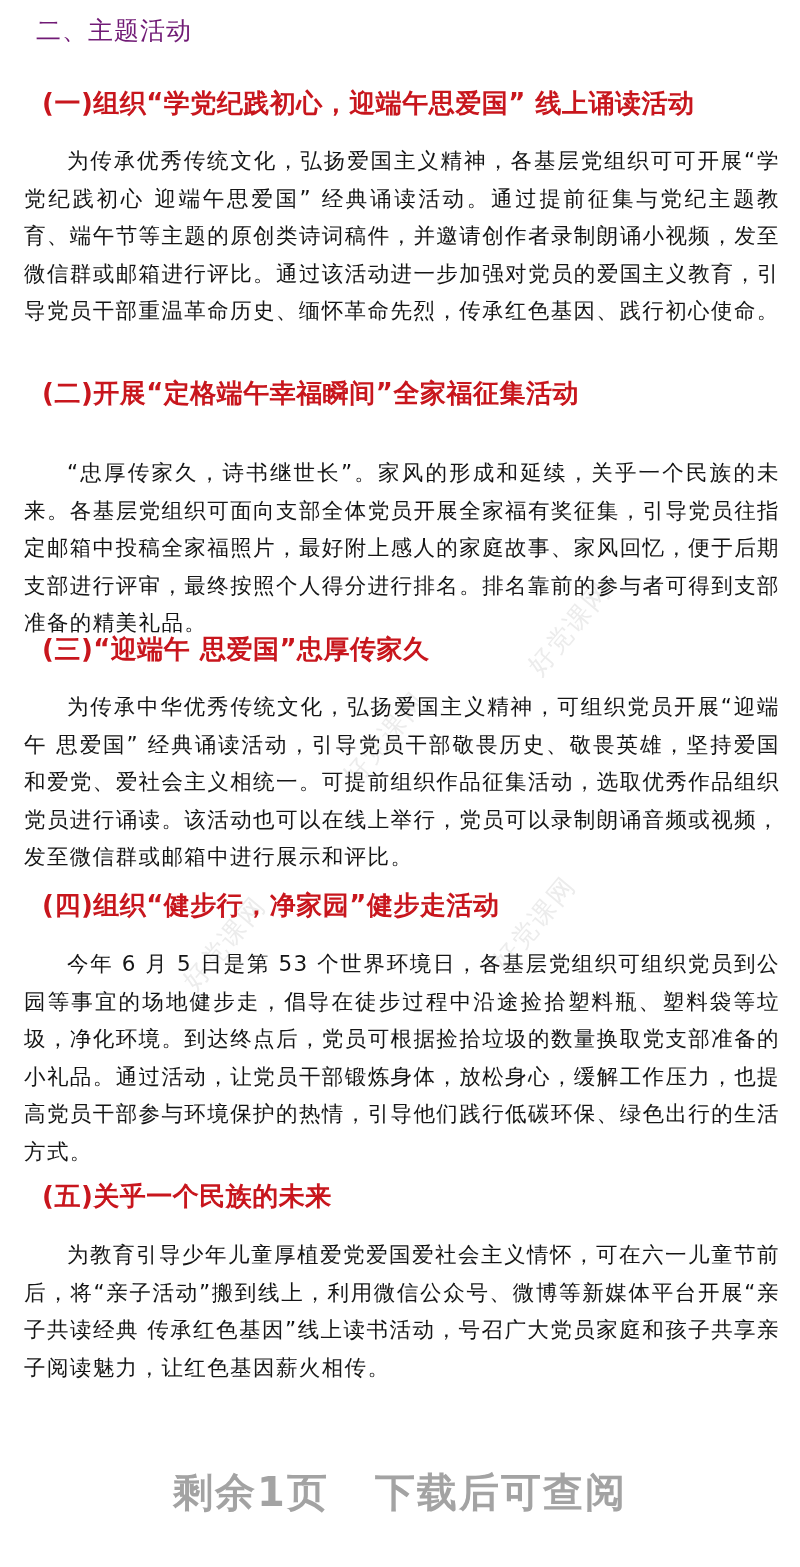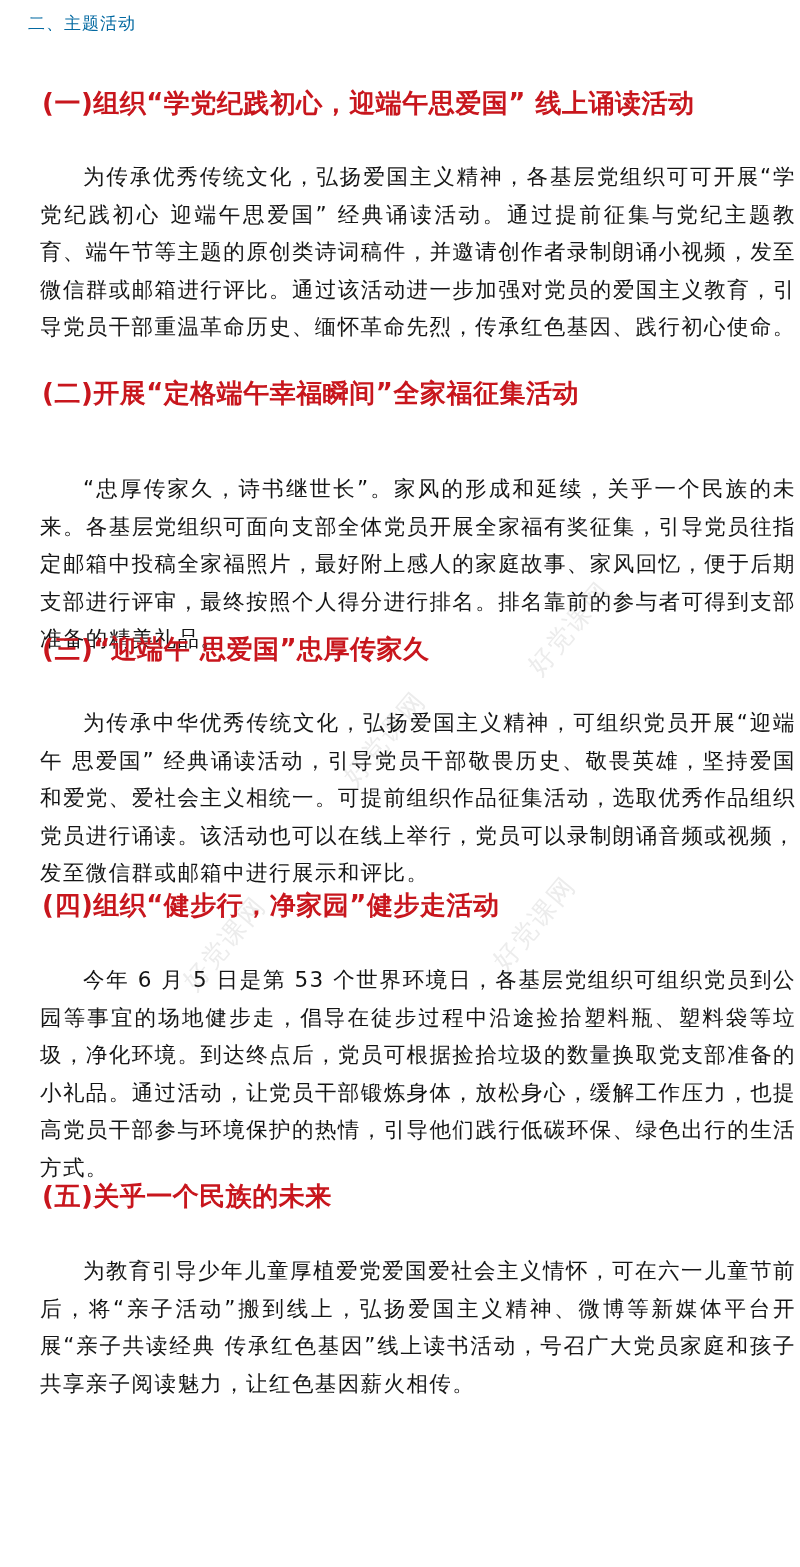--- a/index.html
+++ b/index.html
@@ -18,45 +18,45 @@
     .page {
       position: absolute;
       left: 0; top: 0;
       width: 800px;
       height: 1567px;
     }
     .section-title {
       position: absolute;
       left: 24px;
       top: 4px;
-      font-size: 17px;
+      font-size: 25px;
       line-height: 30px;
-      color: #0369a1;
+      color: #701a75;
       letter-spacing: 1px;
-      margin: 4px;
+      margin: 12px;
       font-weight: normal;
     }
     .sub-heading {
       position: absolute;
       left: 42px;
       font-size: 26px;
       line-height: 30px;
       color: #c8161d;
       font-weight: bold;
       margin: 0;
       white-space: nowrap;
       letter-spacing: 0.5px;
     }
     .para {
       position: absolute;
       left: 24px;
       width: 756px;
       font-size: 21.5px;
       line-height: 37.6px;
-      margin: 16px;
+      margin: 0;
       text-indent: 43px;
       text-align: justify;
       letter-spacing: 1.4px;
       color: #151515;
     }
     .watermark {
       position: absolute;
       color: #ececec;
       font-size: 26px;
       transform: rotate(-50deg);
@@ -101,18 +101,21 @@
     <h3 class="sub-heading" style="top:378px;text-align:center;">(二)开展“定格端午幸福瞬间”全家福征集活动</h3>
     <p class="para" style="top:454px;">“忠厚传家久，诗书继世长”。家风的形成和延续，关乎一个民族的未来。各基层党组织可面向支部全体党员开展全家福有奖征集，引导党员往指定邮箱中投稿全家福照片，最好附上感人的家庭故事、家风回忆，便于后期支部进行评审，最终按照个人得分进行排名。排名靠前的参与者可得到支部准备的精美礼品。</p>
 
     <h3 class="sub-heading" style="top:634px;">(三)“迎端午  思爱国”忠厚传家久</h3>
     <p class="para" style="top:688px;">为传承中华优秀传统文化，弘扬爱国主义精神，可组织党员开展“迎端午  思爱国” 经典诵读活动，引导党员干部敬畏历史、敬畏英雄，坚持爱国和爱党、爱社会主义相统一。可提前组织作品征集活动，选取优秀作品组织党员进行诵读。该活动也可以在线上举行，党员可以录制朗诵音频或视频，发至微信群或邮箱中进行展示和评比。</p>
 
     <h3 class="sub-heading" style="top:890px;text-align:right;">(四)组织“健步行，净家园”健步走活动</h3>
     <p class="para" style="top:945px;">今年 6 月 5 日是第 53 个世界环境日，各基层党组织可组织党员到公园等事宜的场地健步走，倡导在徒步过程中沿途捡拾塑料瓶、塑料袋等垃圾，净化环境。到达终点后，党员可根据捡拾垃圾的数量换取党支部准备的小礼品。通过活动，让党员干部锻炼身体，放松身心，缓解工作压力，也提高党员干部参与环境保护的热情，引导他们践行低碳环保、绿色出行的生活方式。</p>
 
     <h3 class="sub-heading" style="top:1181px;">(五)关乎一个民族的未来</h3>
-    <p class="para" style="top:1236px;">为教育引导少年儿童厚植爱党爱国爱社会主义情怀，可在六一儿童节前后，将“亲子活动”搬到线上，弘扬爱国主义精神、微博等新媒体平台开展“亲子共读经典  传承红色基因”线上读书活动，号召广大党员家庭和孩子共享亲子阅读魅力，让红色基因薪火相传。</p>
+    <p class="para" style="top:1236px;">为教育引导少年儿童厚植爱党爱国爱社会主义情怀，可在六一儿童节前后，将“亲子活动”搬到线上，利用微信公众号、微博等新媒体平台开展“亲子共读经典  传承红色基因”线上读书活动，号召广大党员家庭和孩子共享亲子阅读魅力，让红色基因薪火相传。</p>
 
   </div>
 
+  <div class="footer-notice">
+    <span>剩余1页</span><span class="gap"></span><span>下载后可查阅</span>
+  </div>
 
 </div>
 
 </body></html>

